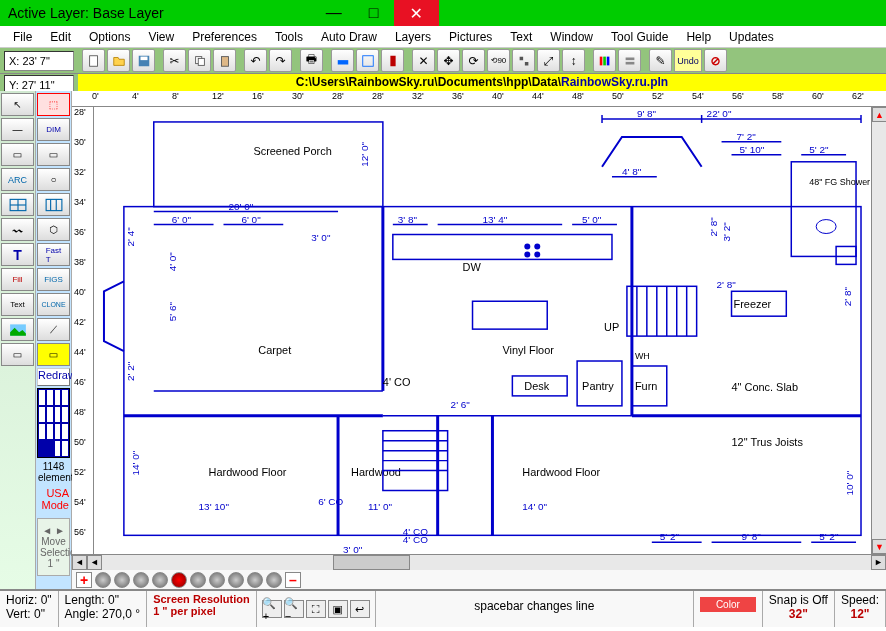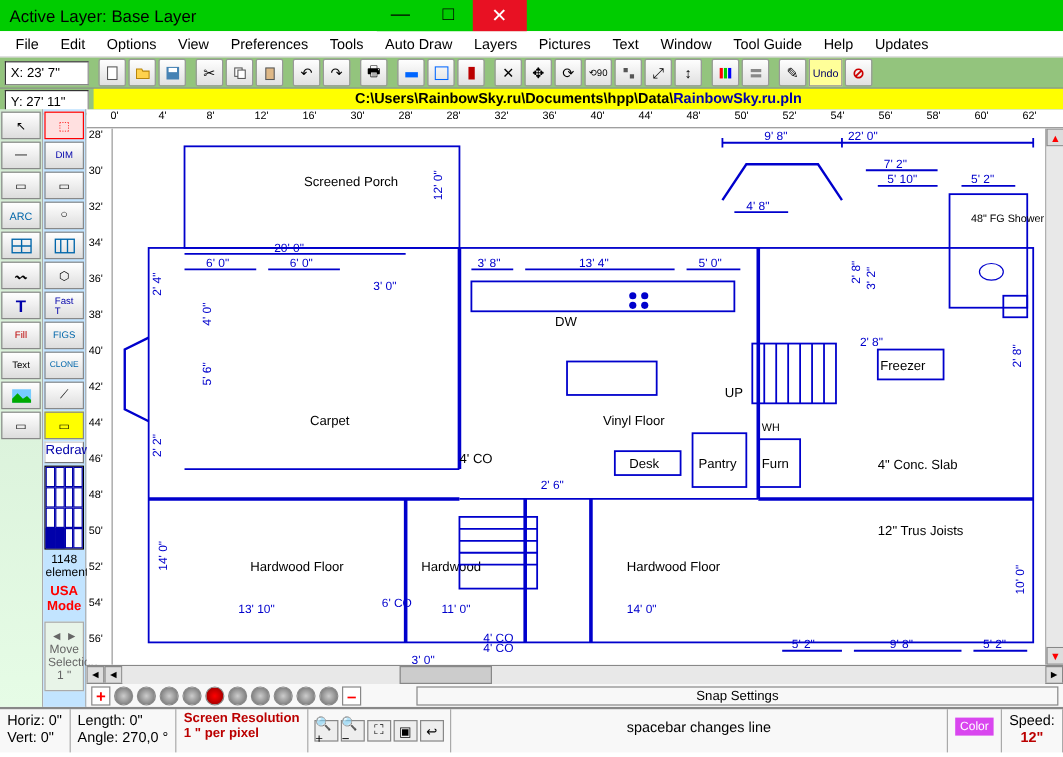--- a/index.html
+++ b/index.html
@@ -31,21 +31,21 @@
 .tool-panel.panel2 { background: #C2E4FF; }
 .toolbtn { height: 23px; border: 1px solid #888; background: linear-gradient(#fff,#ddd); display:flex; align-items:center; justify-content:center; font-size: 10px; cursor:pointer; position: relative; }
 .toolbtn.sel { border: 1px solid red; background:#ffe0e0; }
 .toolbtn svg { width: 18px; height: 14px; }
 .redraw-btn { height: 18px; font-size: 11px; color: #00A; text-align: center; background:#fff; border:1px outset #ccc; }
 .linegrid { height: 70px; border: 1px solid #000; background:#fff; }
 .linegrid-inner { display:grid; grid-template-columns: repeat(4,1fr); grid-template-rows: repeat(4,1fr); height:100%; }
 .linegrid-inner div { border:1px solid #00A; }
 .linegrid-inner div.fill { background:#00A; }
 .elem-count { font-size: 10px; text-align:center; padding:1px; }
-.usa-mode { color: red; font-size: 11px; text-align:center; font-weight:bold; padding:1px; }
+.usa-mode { color: red; font-size: 11px; text-align:right; font-weight:normal; padding:1px; }
 .move-sel { background:#e8f4e8; border:1px solid #aaa; padding:6px 2px; font-size:10px; text-align:center; color:#666; margin-top:4px; }
 .move-sel .arrows { font-size:10px; }
 
 .canvas-area { flex:1; display:flex; flex-direction:column; overflow:hidden; }
 .ruler-h { height: 16px; background: #fff; border-bottom: 1px solid #888; position:relative; font-size:9px; display:flex; }
 .ruler-h .tick { position:absolute; top:0; font-size:9px; }
 .ruler-v { width: 22px; background:#fff; border-right:1px solid #888; position:relative; font-size:9px; }
 .ruler-v .tick { position:absolute; left:2px; font-size:9px; }
 .canvas-wrap { flex:1; display:flex; overflow:hidden; position:relative; }
 .canvas { flex:1; background:#fff; position:relative; overflow:hidden; }
@@ -71,21 +71,21 @@
 .snap-btn { width:16px; height:16px; border:1px solid #888; border-radius:50%; cursor:pointer; background: radial-gradient(#f00,#800); }
 .snap-btn.gray { background: radial-gradient(#ccc,#666); }
 .snap-btn.plus { border-radius:0; background:#fff; color:red; display:flex;align-items:center; justify-content:center; font-weight:bold; font-size:14px; }
 .snap-btn.minus{ border-radius:0; background:#fff; color:red; display:flex;align-items:center; justify-content:center; font-weight:bold; font-size:14px;}
 .snap-settings { flex:1; border:1px solid #888; height:16px; text-align:center; font-size:11px; line-height:14px; }
 
 .statusbar { height:38px; display:flex; border-top:2px solid #888; background:#f8f8f8; font-size:12px; }
 .stat-box { border-right:1px solid #aaa; padding:2px 6px; }
 .stat-box.red { color:#B00; font-weight:bold; }
 .zoom-btn { width:20px; height:18px; border:1px solid #888; background:#eee; display:inline-flex; align-items:center;justify-content:center; font-size:11px; cursor:pointer; margin:0 1px; }
-.color-btn { background:#d946ef; color:#fff; padding:2px 4px; font-size:10px; }
+.color-btn { background:#ef4444; color:#fff; padding:2px 16px; font-size:10px; }
 </style>
 </head>
 <body>
 
 <div class="titlebar">
   <span class="active-layer">Active Layer: Base Layer</span>
   <div class="winbtns">
     <div class="winbtn">—</div>
     <div class="winbtn">□</div>
     <div class="winbtn close">✕</div>
@@ -480,21 +480,20 @@
       <div class="snap-btn gray"></div>
       <div class="snap-btn gray"></div>
       <div class="snap-btn"></div>
       <div class="snap-btn gray"></div>
       <div class="snap-btn gray"></div>
       <div class="snap-btn gray"></div>
       <div class="snap-btn gray"></div>
       <div class="snap-btn gray"></div>
       <div class="snap-btn minus">–</div>
       <div style="width:40px"></div>
-      <div class="snap-settings">Snap Settings</div>
     </div>
   </div>
 </div>
 
 <div class="statusbar">
   <div class="stat-box">
     <span>Horiz: 0"</span><br><span>Vert: 0"</span>
   </div>
   <div class="stat-box">
     <span>Length:  0"</span><br><span>Angle: 270,0 °</span>
@@ -509,15 +508,18 @@
     <span class="zoom-btn">▣</span>
     <span class="zoom-btn">↩</span>
   </div>
   <div class="stat-box" style="flex:1;text-align:center;padding-top:8px">
     <span>spacebar changes line</span>
   </div>
   <div class="stat-box" style="padding-top:6px">
     <span class="color-btn">Color</span>
   </div>
   <div class="stat-box" style="text-align:center">
+    <span>Snap is Off</span><br><span style="color:#b00;font-weight:bold">32"</span>
+  </div>
+  <div class="stat-box" style="text-align:center">
     <span>Speed:</span><br><span style="color:#b00;font-weight:bold">12"</span>
   </div>
 </div>
 
 </body></html>

